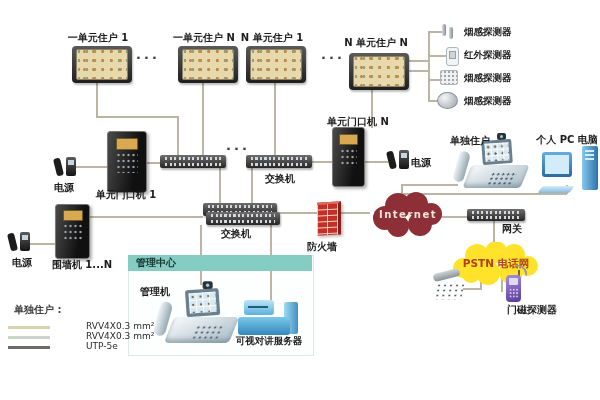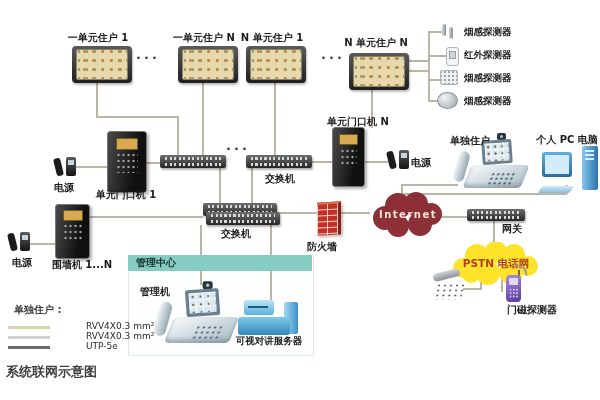--- a/index.html
+++ b/index.html
@@ -320,15 +320,14 @@
   </div>
   <div class="lbl lbl-s" style="left:226px;top:336px;width:86px">可视对讲服务器</div>
 
   <div id="legend-title">单独住户 :</div>
   <div class="leg-line" style="top: 326px; background: rgb(217, 210, 176);"></div>
   <div class="leg-lbl" style="top:321px">RVV4X0.3 mm²</div>
   <div class="leg-line" style="top: 336px; background: rgb(204, 211, 202);"></div>
   <div class="leg-lbl" style="top:331px">RVV4X0.3 mm²</div>
   <div class="leg-line" style="top: 346px; background: rgb(107, 107, 104);"></div>
   <div class="leg-lbl" style="top:341px">UTP-5e</div>
-  <div id="diagram-title">系统联网示意图</div>
 
 </div>
 
 </body></html>

